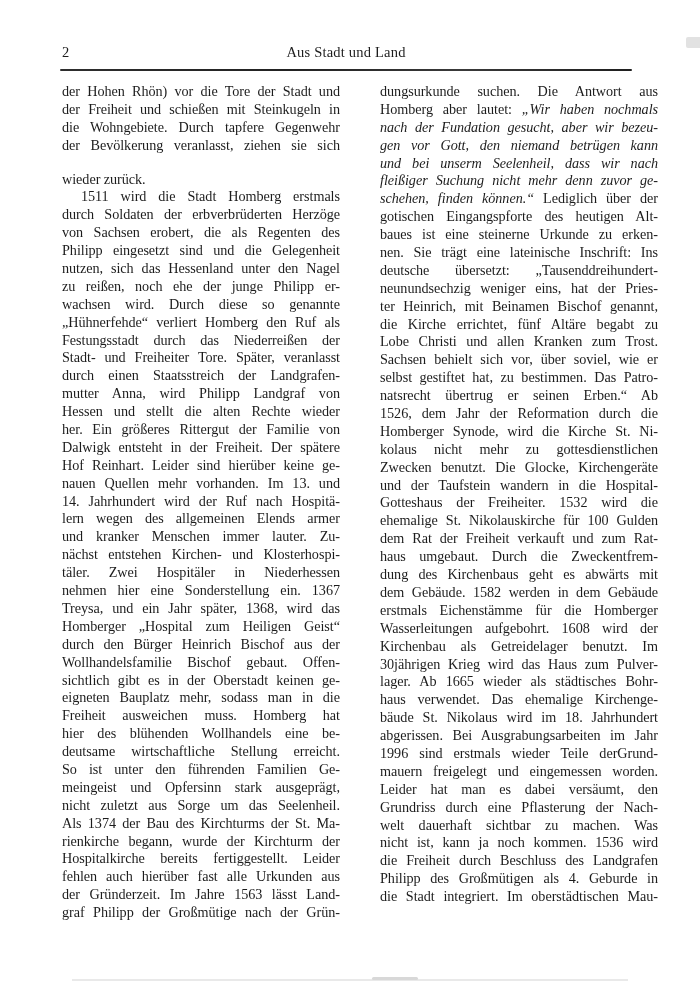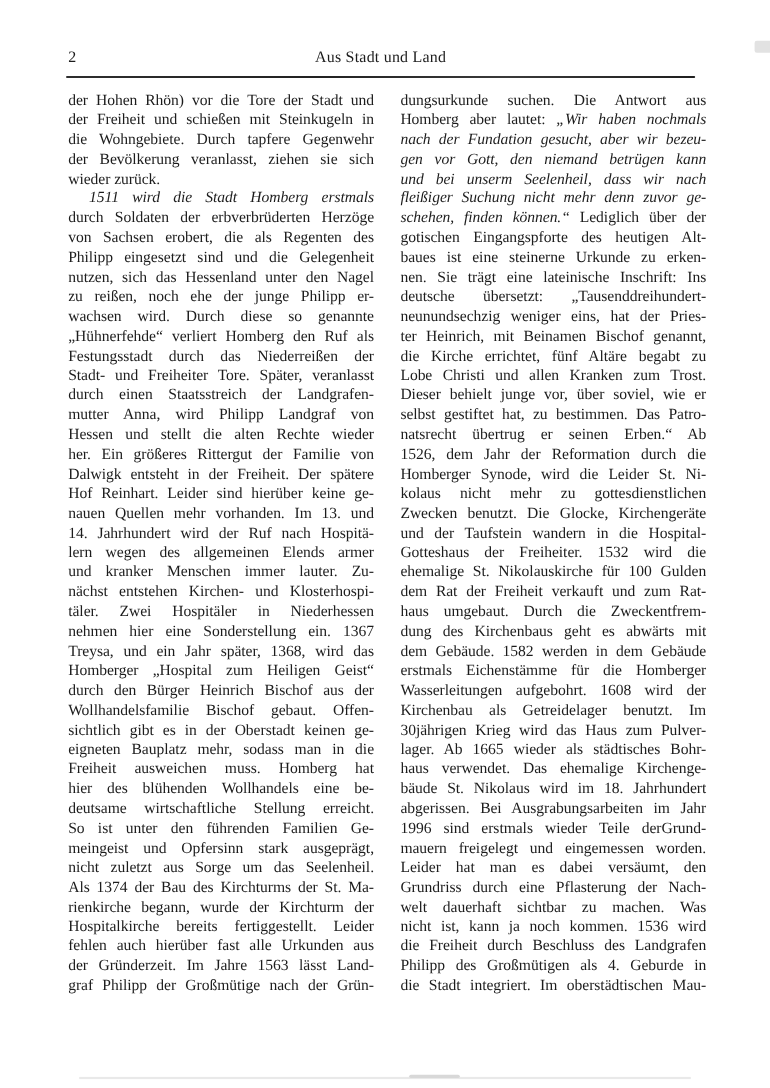--- a/index.html
+++ b/index.html
@@ -28,34 +28,34 @@
   }
   .header-rule {
     position: absolute; top: 69px; left: 60px; width: 572px; height: 2px;
     background: linear-gradient(90deg, #2e2e2e 0%, #222 40%, #3a3a3a 70%, #1f1f1f 100%);
     border-radius: 1px;
   }
 
   
   .text-body {
     position: absolute; top: 83px; left: 62px;
-    display: flex; gap: 24px;
+    display: flex; gap: 40px;
   }
   .column { width: 278px; }
   .line {
     height: 17.9px; line-height: 17.9px;
     font-size: 14.2px;
     letter-spacing: -0.05px;
     text-align: justify;
     text-align-last: justify;
     overflow: hidden;
     white-space: normal;
   }
-  .line.no-just { text-align-last: left; }
-  .line.indent { text-indent: 19px; font-style: italic; }
+  .line.no-just { text-align-last: left; margin-top: 16px; }
+  .line.indent { text-indent: 19px; }
   .it { font-style: italic; font-family: Liberation Serif, serif; }
 
   
   .artifact-edge-smudge {
     position: absolute; top: 37px; right: 0; width: 14px; height: 11px;
     background: #e2e2e2; border-radius: 2px 0 0 2px;
   }
   .artifact-bottom-line {
     position: absolute; top: 979px; left: 72px; width: 556px; height: 1.5px;
     background: #e9e9e9;
@@ -132,25 +132,25 @@
       <div class="line"><span class="it">fleißiger Suchung nicht mehr denn zuvor ge-</span></div>
       <div class="line"><span class="it">schehen, finden können.“</span><span> Lediglich über der</span></div>
       <div class="line"><span>gotischen Eingangspforte des heutigen Alt-</span></div>
       <div class="line"><span>baues ist eine steinerne Urkunde zu erken-</span></div>
       <div class="line"><span>nen. Sie trägt eine lateinische Inschrift: Ins</span></div>
       <div class="line"><span>deutsche übersetzt: „Tausenddreihundert-</span></div>
       <div class="line"><span>neunundsechzig weniger eins, hat der Pries-</span></div>
       <div class="line"><span>ter Heinrich, mit Beinamen Bischof genannt,</span></div>
       <div class="line"><span>die Kirche errichtet, fünf Altäre begabt zu</span></div>
       <div class="line"><span>Lobe Christi und allen Kranken zum Trost.</span></div>
-      <div class="line"><span>Dieser behielt junge vor, über soviel, wie er</span></div>
+      <div class="line"><span>Sachsen behielt sich vor, über soviel, wie er</span></div>
       <div class="line"><span>selbst gestiftet hat, zu bestimmen. Das Patro-</span></div>
       <div class="line"><span>natsrecht übertrug er seinen Erben.“ Ab</span></div>
       <div class="line"><span>1526, dem Jahr der Reformation durch die</span></div>
-      <div class="line"><span>Homberger Synode, wird die Leider St. Ni-</span></div>
+      <div class="line"><span>Homberger Synode, wird die Kirche St. Ni-</span></div>
       <div class="line"><span>kolaus nicht mehr zu gottesdienstlichen</span></div>
       <div class="line"><span>Zwecken benutzt. Die Glocke, Kirchengeräte</span></div>
       <div class="line"><span>und der Taufstein wandern in die Hospital-</span></div>
       <div class="line"><span>Gotteshaus der Freiheiter. 1532 wird die</span></div>
       <div class="line"><span>ehemalige St. Nikolauskirche für 100 Gulden</span></div>
       <div class="line"><span>dem Rat der Freiheit verkauft und zum Rat-</span></div>
       <div class="line"><span>haus umgebaut. Durch die Zweckentfrem-</span></div>
       <div class="line"><span>dung des Kirchenbaus geht es abwärts mit</span></div>
       <div class="line"><span>dem Gebäude. 1582 werden in dem Gebäude</span></div>
       <div class="line"><span>erstmals Eichenstämme für die Homberger</span></div>

